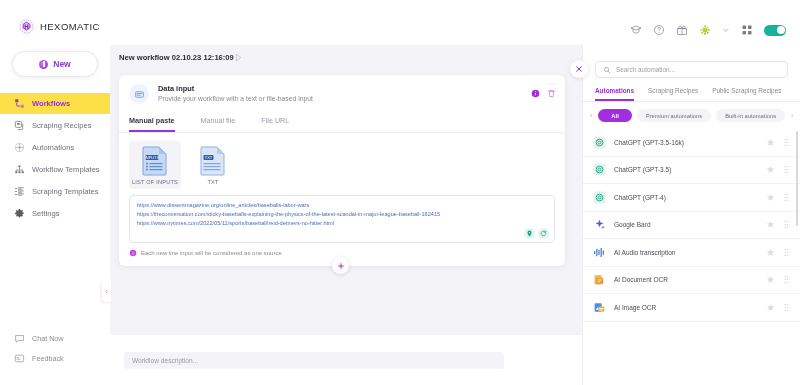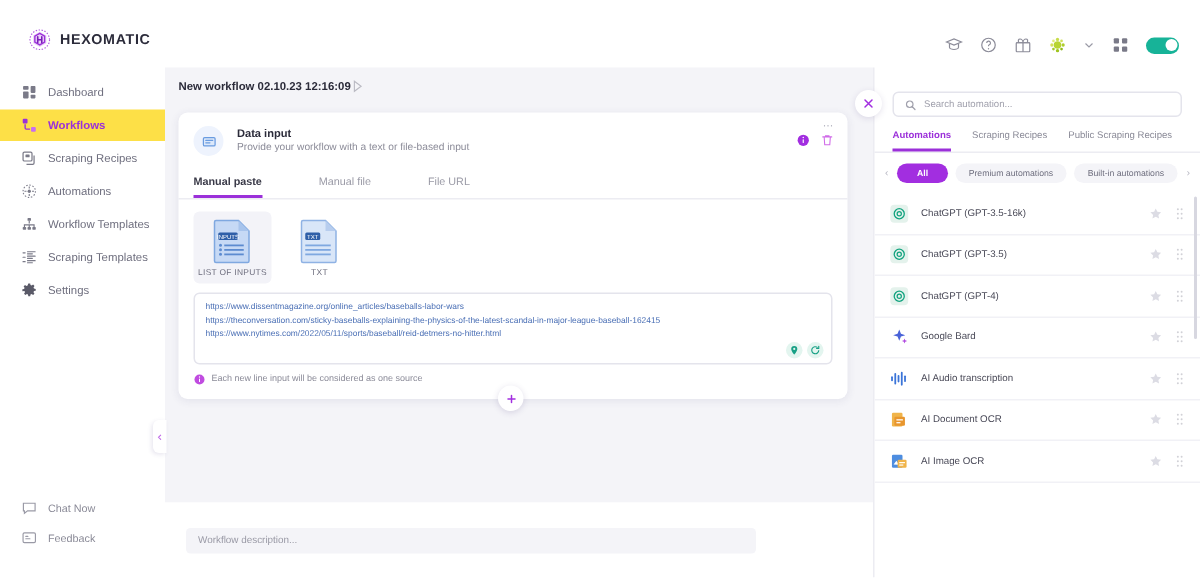--- a/index.html
+++ b/index.html
@@ -10,21 +10,21 @@
   }
   #app { position: relative; width: 800px; height: 385px; background: #fff; }
 
   
   .sidebar {
     position: absolute; left: 0; top: 0; width: 110px; height: 385px;
     background: #ffffff; display: flex; flex-direction: column;
   }
   .brand { display: flex; align-items: center; gap: 5px; padding: 18px 0 0 18px; }
   .brand-mark { width: 17px; height: 17px; position: relative; flex: 0 0 auto; }
-  .brand-text { font-size: 9.5px; font-weight: bold; letter-spacing: .45px; color: #2b2b3a; }
+  .brand-text { font-size: 9.5px; font-weight: normal; letter-spacing: .45px; color: #2b2b3a; }
 
   .new-btn-wrap { padding: 16px 12px 0 12px; }
   .new-btn {
     height: 26px; border-radius: 13px; background: #fff;
     border: 1px solid #eceaf3; box-shadow: 0 1px 4px rgba(80,60,130,.10);
     display: flex; align-items: center; justify-content: center; gap: 5px;
     cursor: pointer;
   }
   .new-btn .dot {
     width: 9px; height: 9px; border-radius: 50%;
@@ -71,21 +71,21 @@
   .card-ico {
     width: 20px; height: 20px; border-radius: 50%; flex: 0 0 auto; margin-right: 9px;
     background: #eef3fd; display: flex; align-items: center; justify-content: center;
   }
   .card-title { font-size: 7.4px; font-weight: bold; color: #2b2b3a; margin-bottom: 2px; }
   .card-sub { font-size: 6.8px; color: #8b8b98; }
   .card-actions { position: absolute; right: 9px; top: 14px; display: flex; gap: 7px; align-items: center; }
   .act-ico { width: 9px; height: 9px; cursor: pointer; }
   .card-dots { position: absolute; right: 9px; top: 5px; font-size: 7px; color: #b9b9c4; letter-spacing:.5px;}
 
-  .tabs { display: flex; gap: 12px; border-bottom: 1px solid #ececf2; padding: 0 10px; text-align: right; }
+  .tabs { display: flex; gap: 0; border-bottom: 1px solid #ececf2; padding: 0 10px; text-align: right; }
   .tab {
     font-size: 7.2px; color: #9a9aa6; padding: 5px 0 5px 0; margin-right: 26px;
     cursor: pointer; border-bottom: 2px solid transparent;
   }
   .tab.active { color: #3a3a48; font-weight: bold; border-bottom-color: #9b30d9; }
 
   .type-row { display: flex; gap: 6px; padding: 8px 10px 4px 10px; }
   .type-card {
     width: 52px; padding: 5px 0 4px 0; border-radius: 4px;
     display: flex; flex-direction: column; align-items: center; gap: 3px; cursor: pointer;
@@ -237,31 +237,28 @@
     <div class="brand">
       <svg class="brand-mark" viewBox="0 0 24 24">
         <circle cx="12" cy="12" r="9.2" fill="none" stroke="#b05de0" stroke-width="1.1" stroke-dasharray="1.3 1.5"></circle>
         <path d="M12 4.4l6.2 3.6v7.2L12 18.8 5.8 15.2V8z" fill="#a22ee0" opacity=".22"></path>
         <path d="M12 6l4.6 2.7v5.4L12 16.8 7.4 14.1V8.7z" fill="none" stroke="#9b30d9" stroke-width="1.3"></path>
         <path d="M10.1 9.3v5.4M13.9 9.3v5.4M10.1 12h3.8" stroke="#7a1fb8" stroke-width="1.5" stroke-linecap="round"></path>
       </svg>
       <span class="brand-text">HEXOMATIC</span>
     </div>
 
+    <div class="new-btn-wrap">
+      <div class="new-btn">
+        <span class="dot"></span>
+        <span class="new-label">New</span>
+      </div>
+    </div>
 
     <div class="nav">
-      <div class="nav-item">
-        <svg class="nav-ico" viewBox="0 0 24 24" fill="#7a7a88">
-            <rect x="3" y="3" width="8" height="5.5" rx="1.2"></rect>
-            <rect x="3" y="11" width="8" height="10" rx="1.2"></rect>
-            <rect x="14" y="3" width="7" height="10" rx="1.2"></rect>
-            <rect x="14" y="15.5" width="7" height="5.5" rx="1.2"></rect>
-          </svg>
-        <span>Dashboard</span>
-      </div>
       <div class="nav-item active">
         <svg class="nav-ico" viewBox="0 0 24 24" fill="none" stroke="#9b30d9" stroke-width="2">
             <rect x="2.5" y="2.5" width="7" height="7" rx="1.5" fill="#9b30d9" stroke="none"></rect>
             <rect x="14.5" y="14.5" width="7" height="7" rx="1.5" fill="#c86ef0" stroke="none"></rect>
             <path d="M6 10.5v5.5c0 1 .6 1.6 1.7 1.6H13"></path>
           </svg>
         <span>Workflows</span>
       </div>
       <div class="nav-item">
         <svg class="nav-ico" viewBox="0 0 24 24" fill="none" stroke="#7a7a88" stroke-width="1.8">

